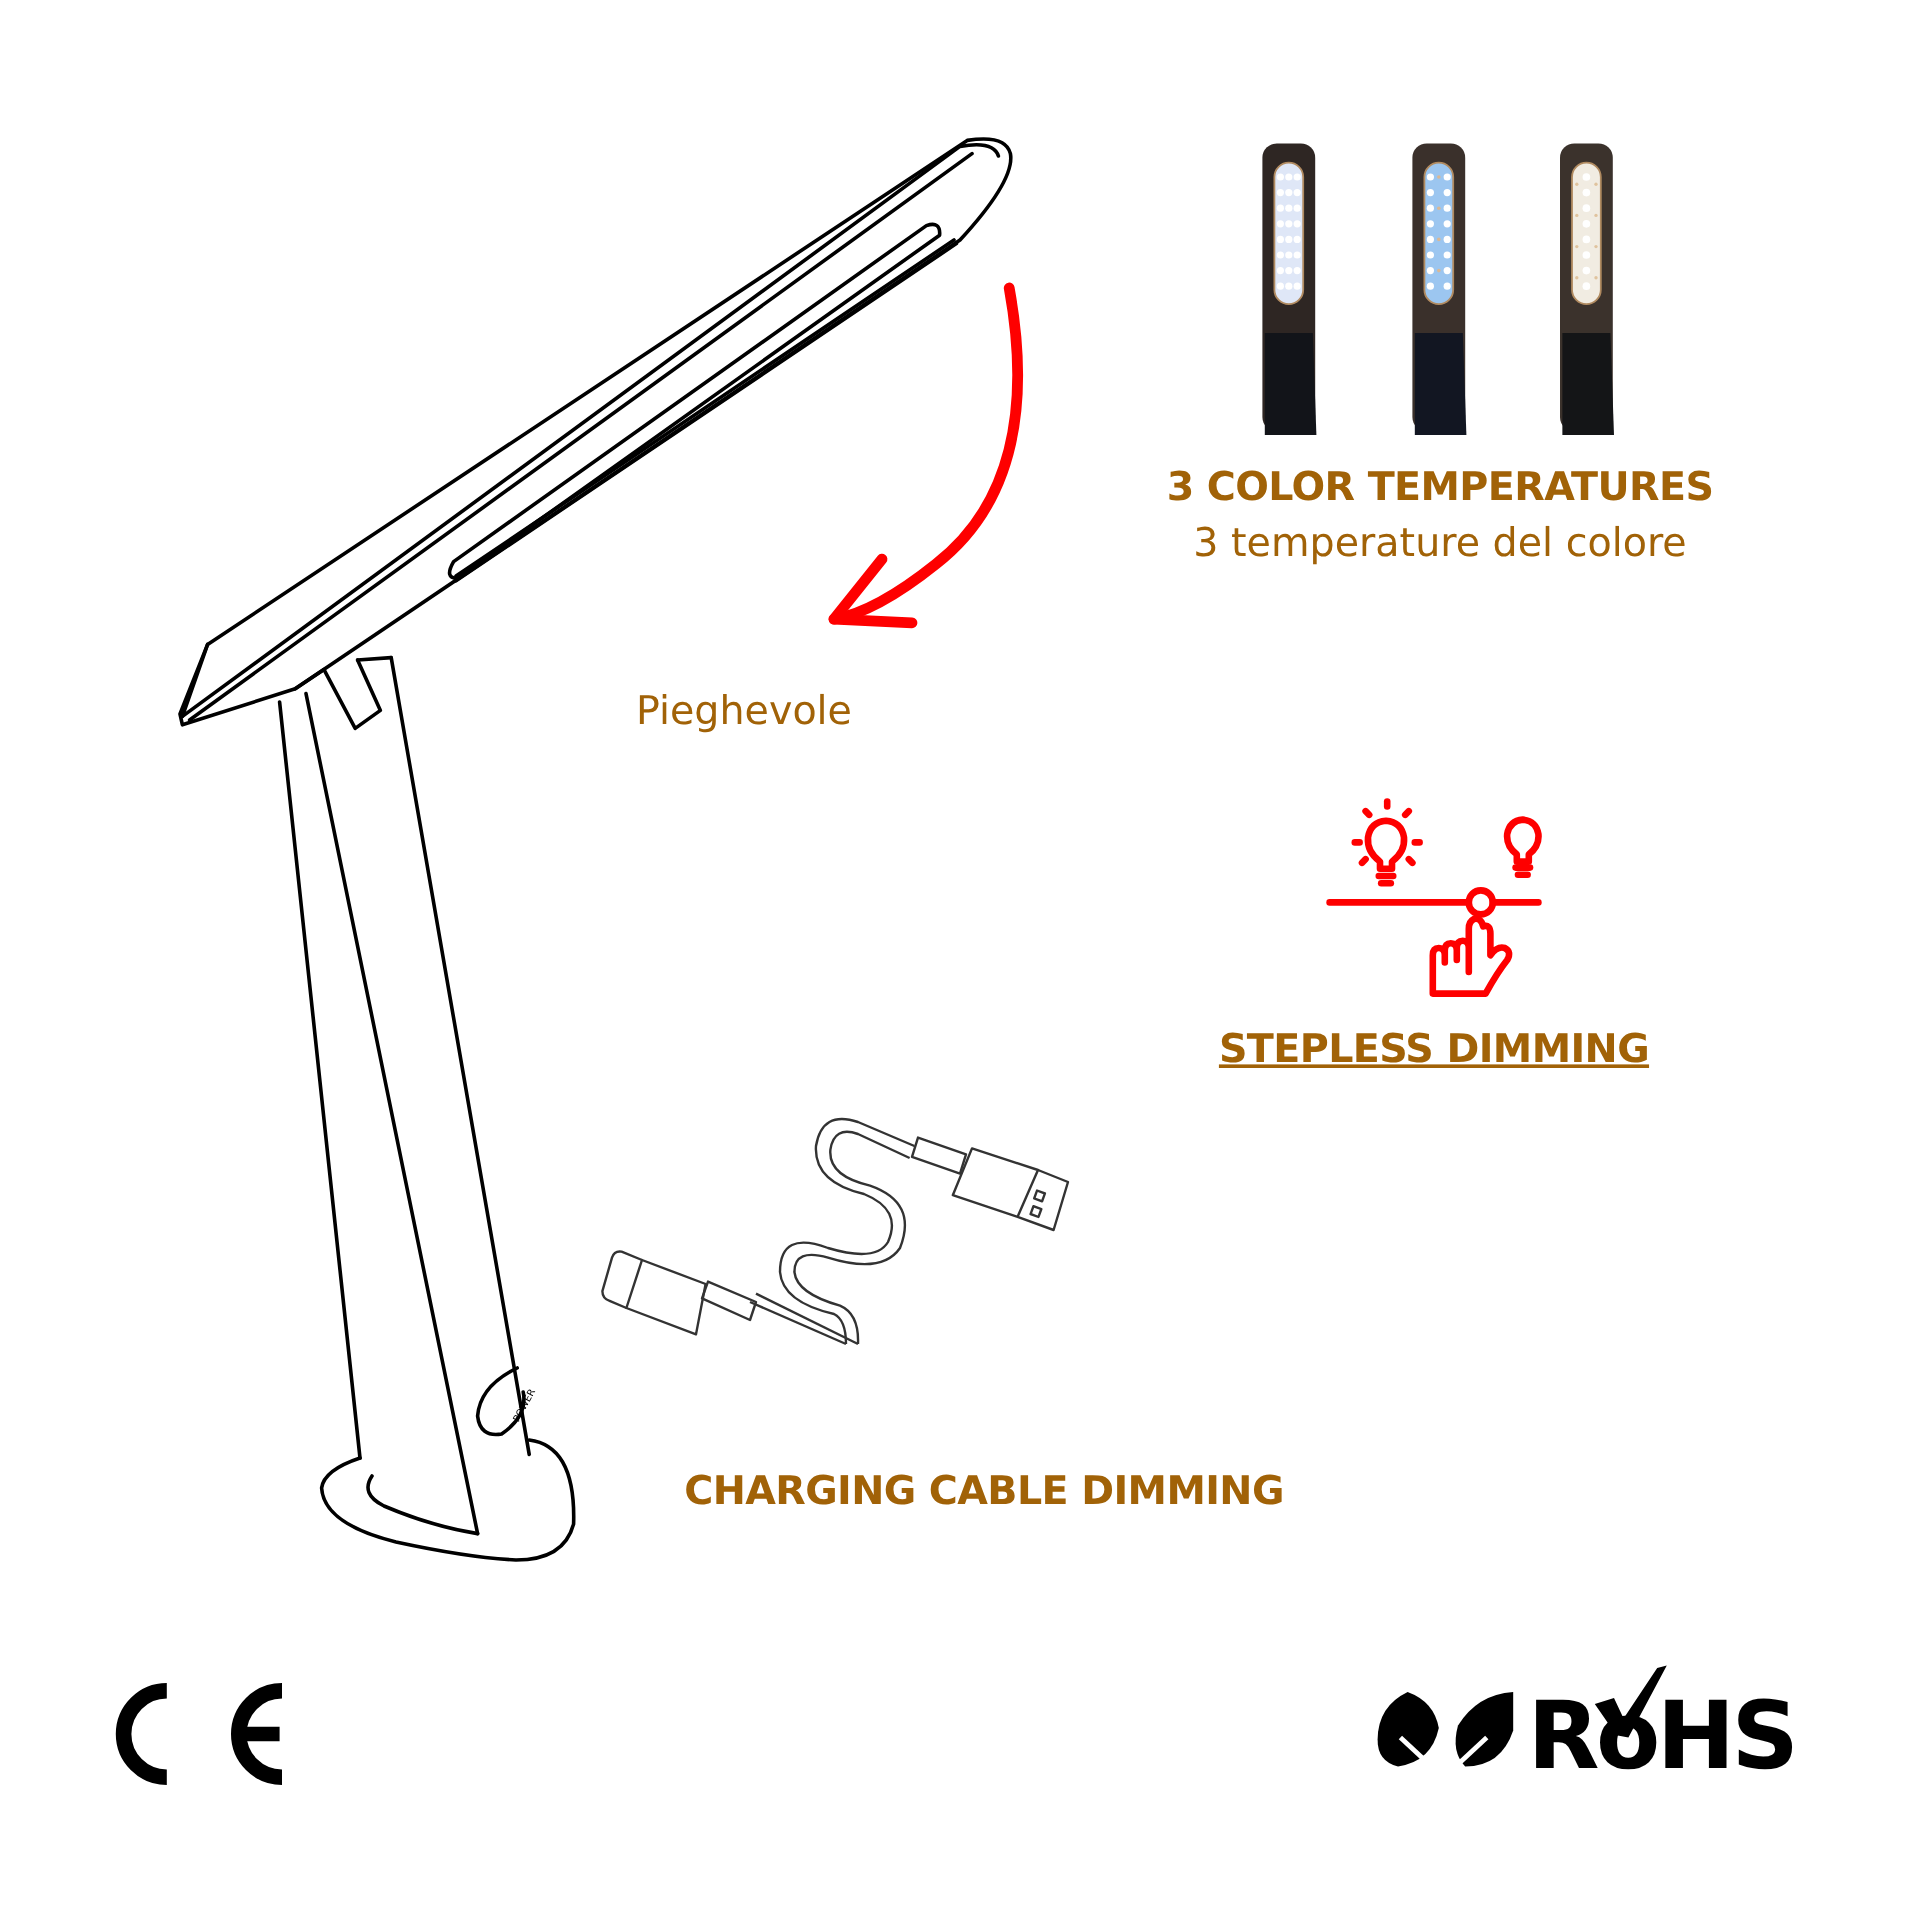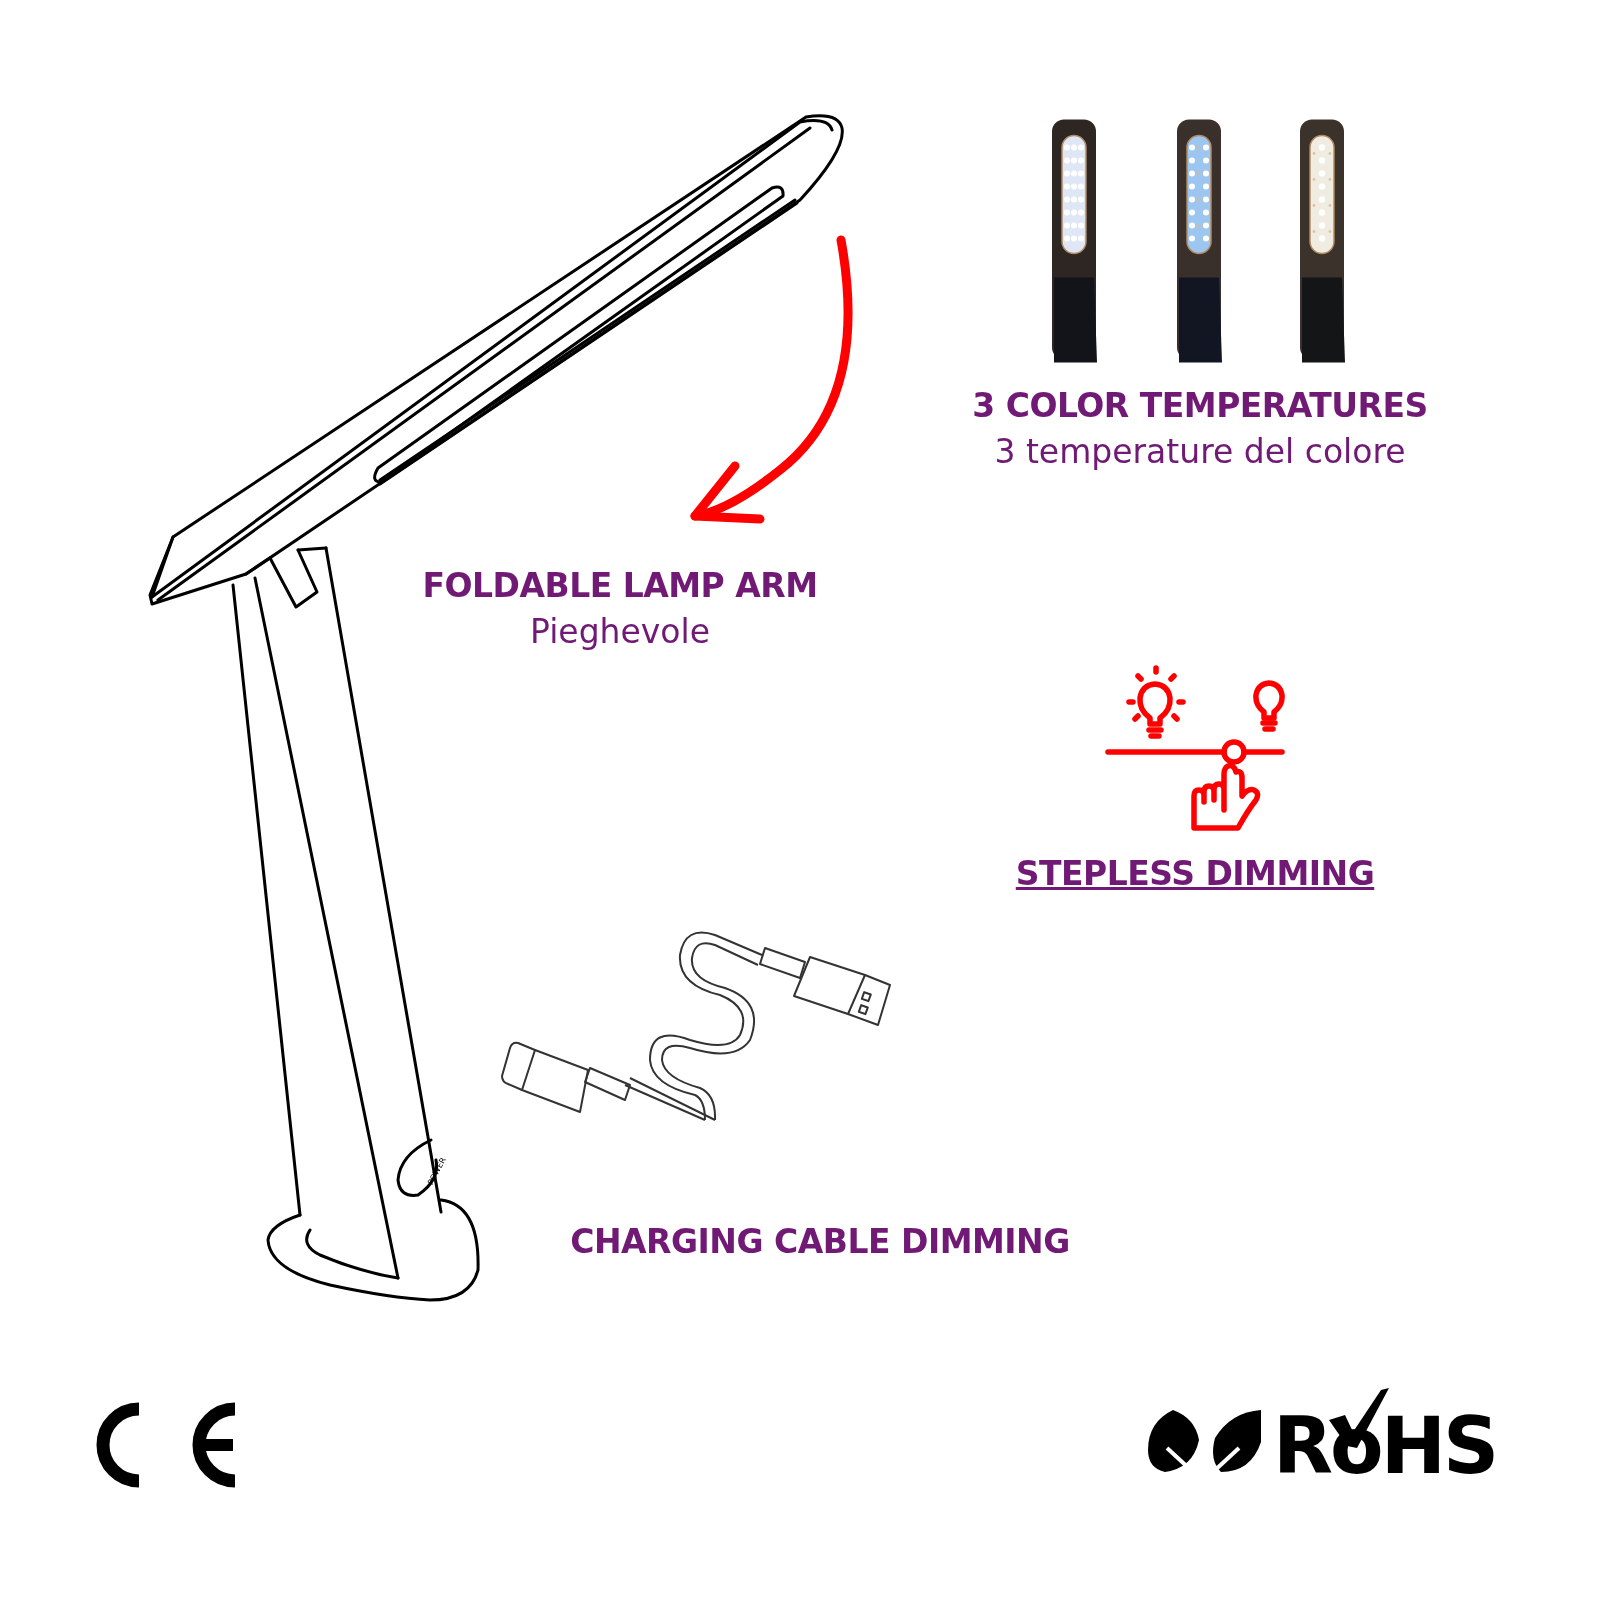--- a/index.html
+++ b/index.html
@@ -1,18 +1,18 @@
 <!DOCTYPE html>
 <html><head>
   <meta charset="utf-8">
   <style>
     html, body { margin: 0; padding: 0; background: #ffffff; }
     body { width: 1600px; height: 1600px; position: relative; overflow: hidden; font-family: "DejaVu Sans", sans-serif; }
     .abs { position: absolute; }
-    .label-block { position: absolute; text-align: center; color: #701a75; }
+    .label-block { position: absolute; text-align: center; color: #a16207; }
     .label-title { font-family: "DejaVu Sans", sans-serif; font-weight: bold; font-size: 33px; letter-spacing: -0.5px; line-height: 1.2; white-space: nowrap; }
     .label-sub { font-family: "DejaVu Sans", sans-serif; font-weight: normal; font-size: 33px; line-height: 1.6; white-space: nowrap; text-align: center; }
     svg { display: block; overflow: visible; }
     .lamp-photo { position: absolute; width: 90px; height: 250px; }
   </style>
 </head>
 <body>
 
 <div class="abs" style="left:0;top:0;width:900px;height:1330px;">
   <svg width="900" height="1330" viewBox="0 0 900 1330">
@@ -44,21 +44,20 @@
     <text x="412" y="1188" font-family="DejaVu Sans, sans-serif" font-size="8" fill="#000" transform="rotate(-62 420 1170)">POWER</text>
 
     <g fill="none" stroke="#fe0000" stroke-width="9" stroke-linecap="round" stroke-linejoin="round">
       <path d="M841 240 Q870 400 780 470 Q730 510 695 516"></path>
       <path d="M735 466 L695 516 L760 519"></path>
     </g>
   </svg>
 </div>
 
 <div class="label-block" style="left:380px;top:566px;width:480px;">
-  <div class="label-title">FOLDABLE LAMP ARM</div>
   <div class="label-sub">Pieghevole</div>
 </div>
 
 <div class="abs" style="left:1040px;top:115px;width:330px;height:245px;">
 
   <svg class="lamp-photo" style="left:10px;top:0;" viewBox="0 0 90 245">
     <rect x="2" y="2" width="44" height="240" rx="12" fill="#2e2623" transform="translate(0,0)"></rect>
     <path d="M4 160 L44 160 L47 245 L4 245 Z" fill="#121419"></path>
     <rect x="12" y="18" width="24" height="118" rx="12" fill="#dfe7f7" stroke="#b08a60" stroke-width="1.5"></rect>
     <g fill="#ffffff">

